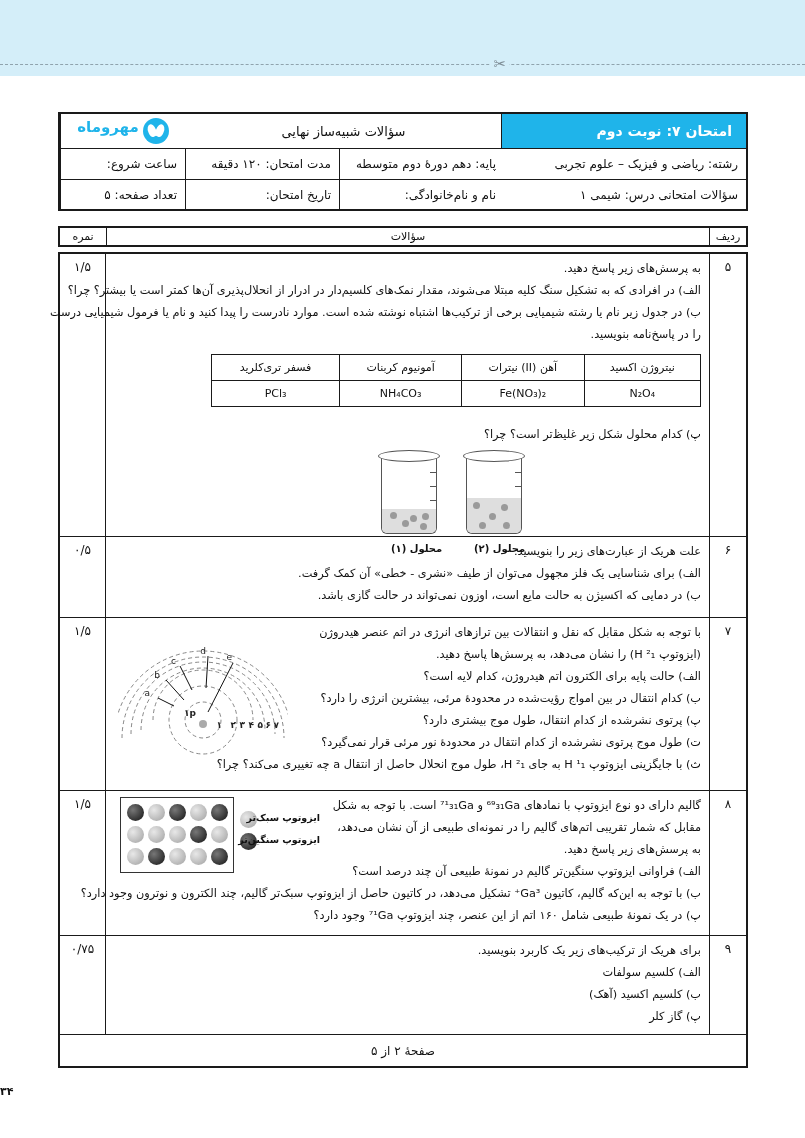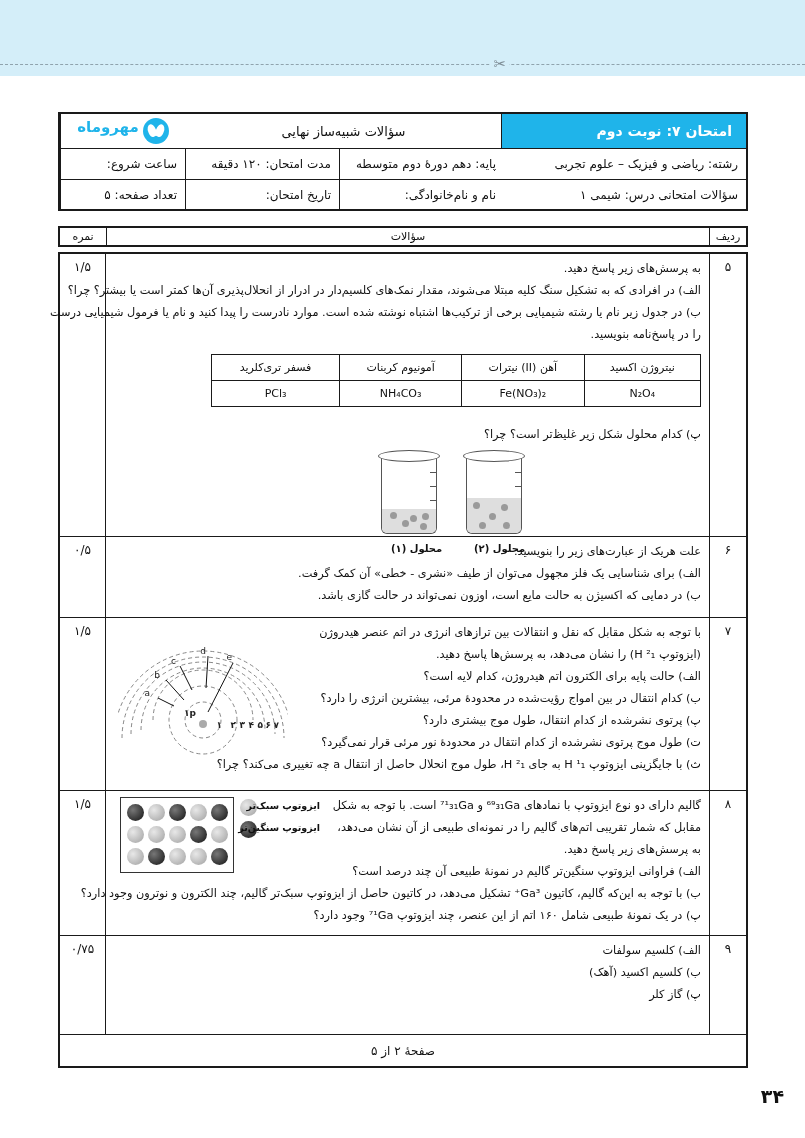--- a/index.html
+++ b/index.html
@@ -50,21 +50,21 @@
   .beaker .liquid { position: absolute; left: 0; right: 0; bottom: 0; background: #dedede; border-radius: 0 0 5px 5px; }
   .beaker .dot { position: absolute; width: 7px; height: 7px; border-radius: 50%; background: #9a9a9a; }
   .beaker .tick { position: absolute; right: 0; width: 6px; border-top: 1px solid #555; }
   .beaker-label { position: absolute; font-size: 10px; font-weight: bold; }
 
   .ball { position: absolute; width: 17px; height: 17px; border-radius: 50%; }
   .ball.light { background: radial-gradient(circle at 35% 35%, #e8e8e8, #9f9f9f); }
   .ball.dark { background: radial-gradient(circle at 35% 35%, #777, #111); }
 
   .footer-row { position: absolute; left: 0; bottom: 0; width: 686px; height: 32px; display: flex; align-items: center; justify-content: center; font-size: 12px; border-top: 1.5px solid #1a1a1a; }
-  .pagenum { position: absolute; left: 0; width: 784px; top: 1085px; text-align: right; font-size: 19px; font-weight: bold; }
+  .pagenum { position: absolute; left: 0; width: 784px; top: 1085px; text-align: left; font-size: 11px; font-weight: bold; }
 </style>
 </head>
 <body>
 
 <div class="top-band"></div>
 <div class="cut-line"></div>
 <div class="scissors">✂</div>
 
 <div class="hdr rtl">
   <div class="hdr-row r1">
@@ -245,34 +245,35 @@
       <div class="ball light" style="left:27px;top:28px;"></div>
       <div class="ball light" style="left:48px;top:28px;"></div>
       <div class="ball dark" style="left:69px;top:28px;"></div>
       <div class="ball light" style="left:90px;top:28px;"></div>
       <div class="ball light" style="left:6px;top:50px;"></div>
       <div class="ball dark" style="left:27px;top:50px;"></div>
       <div class="ball light" style="left:48px;top:50px;"></div>
       <div class="ball light" style="left:69px;top:50px;"></div>
       <div class="ball dark" style="left:90px;top:50px;"></div>
     </div>
-    <div style="position:absolute;left:180px;top:6px;width:80px;height:50px;">
+    <div style="position:absolute;left:180px;top:18px;width:80px;height:50px;">
       <div class="ball light" style="left:0;top:2px;"></div>
       <div style="position:absolute;right:0;top:3px;font-size:9.5px;font-weight:bold;white-space:nowrap;">ایزوتوپ سبک‌تر</div>
       <div class="ball dark" style="left:0;top:24px;"></div>
       <div style="position:absolute;right:0;top:25px;font-size:9.5px;font-weight:bold;white-space:nowrap;">ایزوتوپ سنگین‌تر</div>
     </div>
   </div>
 
   <div class="qrow" style="top:682px;height:99px;">
     <div class="vline" style="right:36px;"></div>
     <div class="vline" style="left:45px;"></div>
     <div class="qnum">۹</div>
     <div class="qscore">۰/۷۵</div>
     <div class="qbody">
+      <div class="qline">برای هریک از ترکیب‌های زیر یک کاربرد بنویسید.</div>
       <div class="qline">الف) کلسیم سولفات</div>
       <div class="qline">ب) کلسیم اکسید (آهک)</div>
       <div class="qline">پ) گاز کلر</div>
     </div>
   </div>
 
   <div class="footer-row">صفحهٔ ۲ از ۵</div>
 </div>
 
 <div class="pagenum">۳۴</div>

